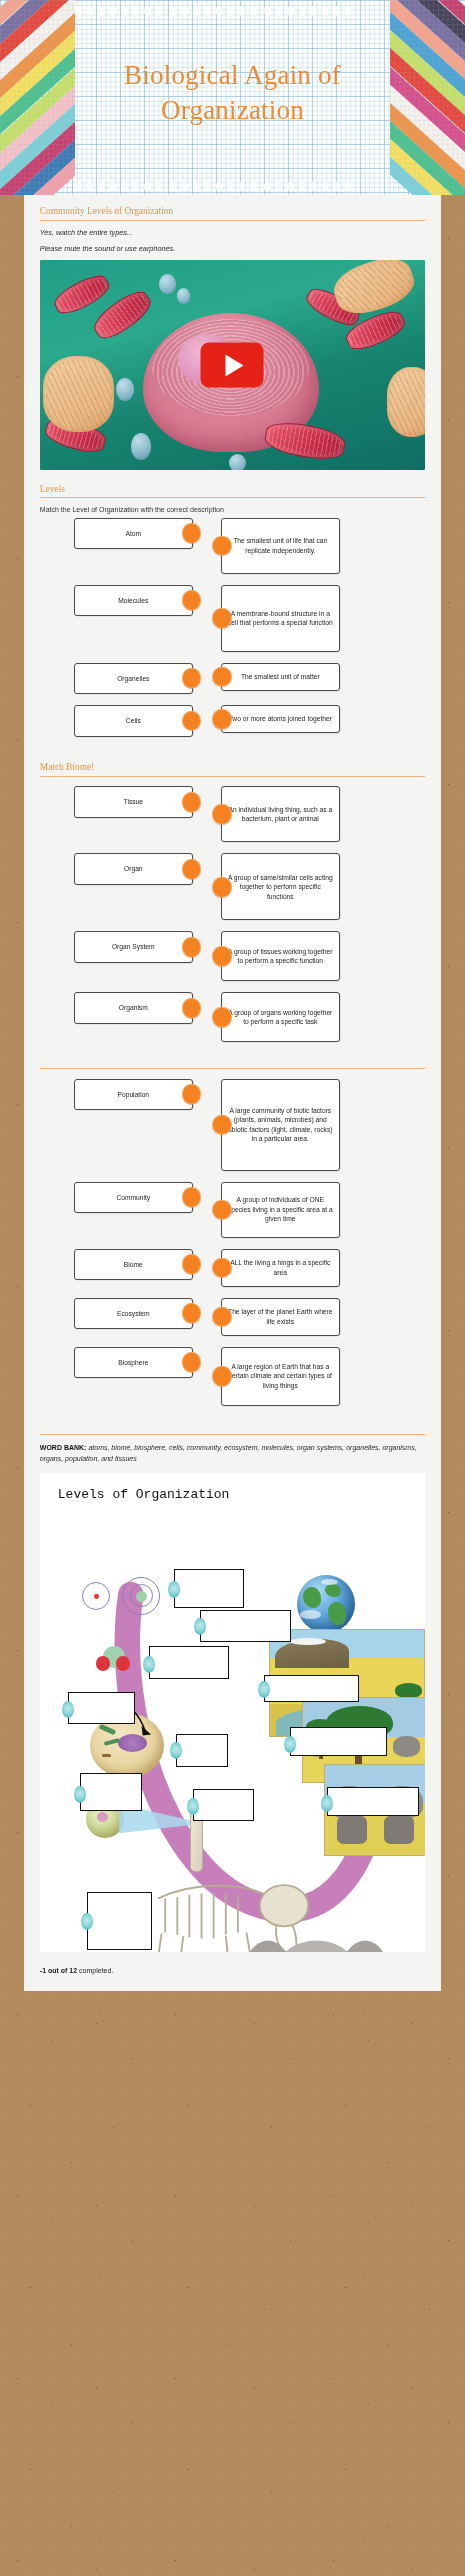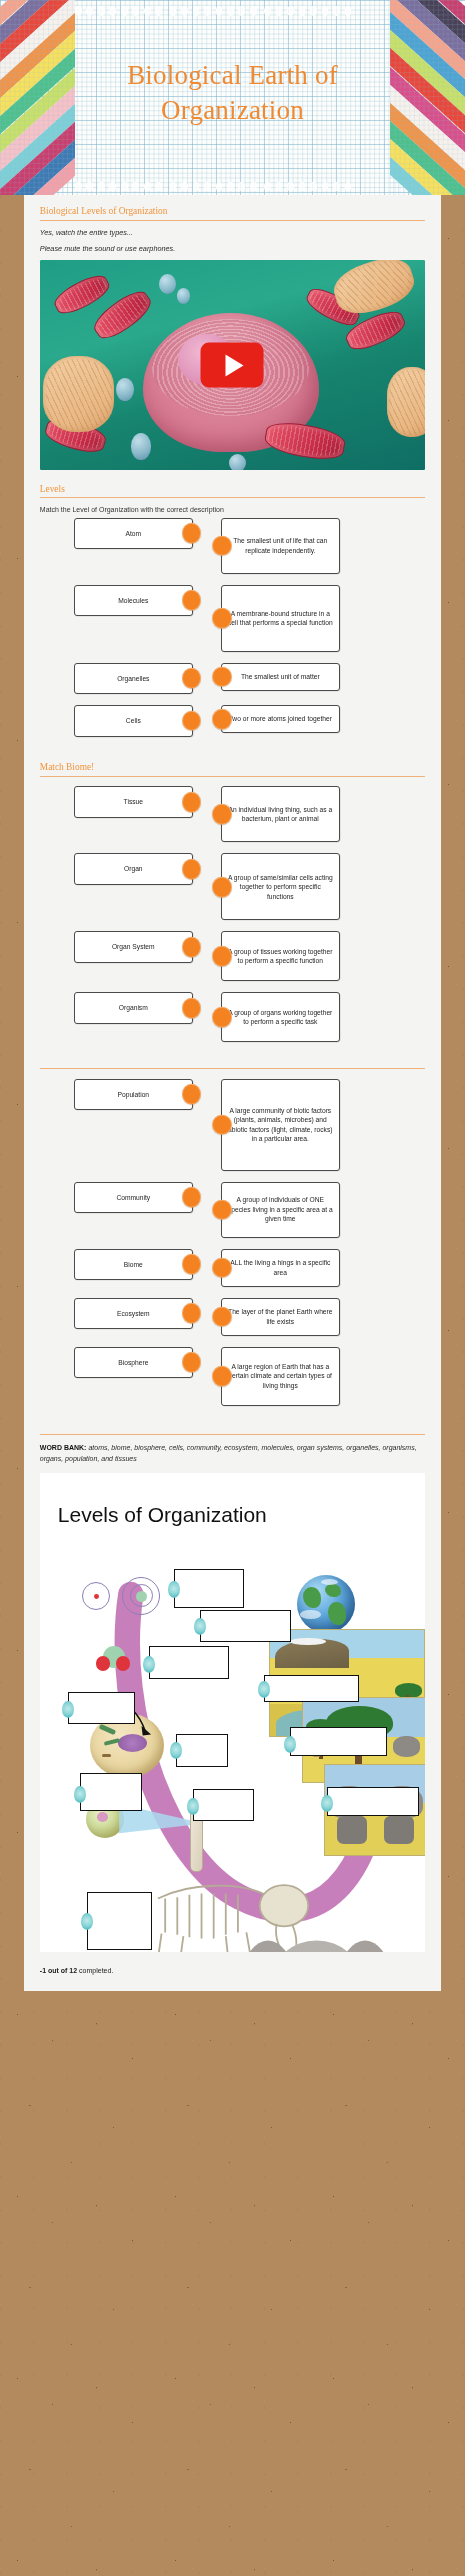--- a/index.html
+++ b/index.html
@@ -132,22 +132,22 @@
   .knob.r { right: -9.7px; top: 50%; transform: translateY(-50%); }
   .knob.l { left: -9.7px; top: 50%; transform: translateY(-50%); }
 
   
   .wb { font-size: 7px; line-height: 1.65; color:#2b2b2b; font-style: italic; }
   .wb b { font-style: normal; font-weight: 700; color:#111; }
 
   
   .diagram { position:relative; width: 385px; height: 479px; margin: 8.5px 0 6px;
              background:#fff; overflow:hidden; }
-  .diag-title { position:absolute; left:18px; top:13.3px; font-family:Liberation Sans, sans-serif;
-    font-size: 21px; color:#111;margin-top:16px; }
+  .diag-title { position:absolute; left:18px; top:13.3px; font-family:Liberation Mono, monospace;
+    font-size: 13px; color:#111; }
   .blank { position:absolute; background:#fff; border: 1.8px solid #111; }
   .tdot { position:absolute; width: 12px; height: 17px; border-radius:50%;
     background: radial-gradient(circle at 50% 45%, #bfe9ea 0%, #8fd6d8 45%, #5cc2c6 75%, rgba(140,214,216,.35) 100%); }
   .earth { position:absolute; border-radius:50%;
     background: radial-gradient(circle at 34% 28%, #a9d9f4 0%, #5fa8dd 45%, #2f76b4 100%);
     box-shadow: inset -4.8px -6px 13.3px rgba(10,40,80,.45); overflow:hidden; }
   .earth i { position:absolute; background:#4a9b48; border-radius: 45% 55% 40% 60%; }
   .earth u { position:absolute; background: rgba(255,255,255,.6); border-radius:50%; }
   .photo { position:absolute; border:0.6px solid #bfb070; overflow:hidden; }
   .savanna { background: linear-gradient(180deg,#a8d4ea 0 26%, #e9d558 26% 70%, #d9c24a 70% 100%); }
@@ -212,29 +212,29 @@
       <span></span><span></span><span></span><span></span><span></span><span></span><span></span><span></span>
       <span></span><span></span><span></span><span></span><span></span><span></span><span></span><span></span>
     </div>
     <div class="dot-row bot">
       <span></span><span></span><span></span><span></span><span></span><span></span><span></span><span></span>
       <span></span><span></span><span></span><span></span><span></span><span></span><span></span><span></span>
       <span></span><span></span><span></span><span></span><span></span><span></span><span></span><span></span>
     </div>
 
     <div class="banner-title">
-      <div>Biological Earth of</div>
+      <div>Biological Again of</div>
       <div>Organization</div>
     </div>
   </div>
 
   <div class="sheet">
 
     <div class="section">
-      <div class="sec-title">Biological Levels of Organization</div>
+      <div class="sec-title">Community Levels of Organization</div>
       <div class="sec-rule"></div>
       <div class="sub it">Yes, watch the entire types...</div>
       <div class="sub it">Please mute the sound or use earphones.</div>
 
       <div class="video">
         <div class="nucleus-big"></div>
         <div class="nucleolus"></div>
         <div class="org mito" style="left:13.3px;top:22px;width:58px;height:25.4px;transform:rotate(-28deg);"></div>
         <div class="org mito" style="left:51px;top:41px;width:63px;height:28px;transform:rotate(-36deg);"></div>
         <div class="org mito" style="left:265px;top:35px;width:56px;height:24px;transform:rotate(28deg);"></div>

